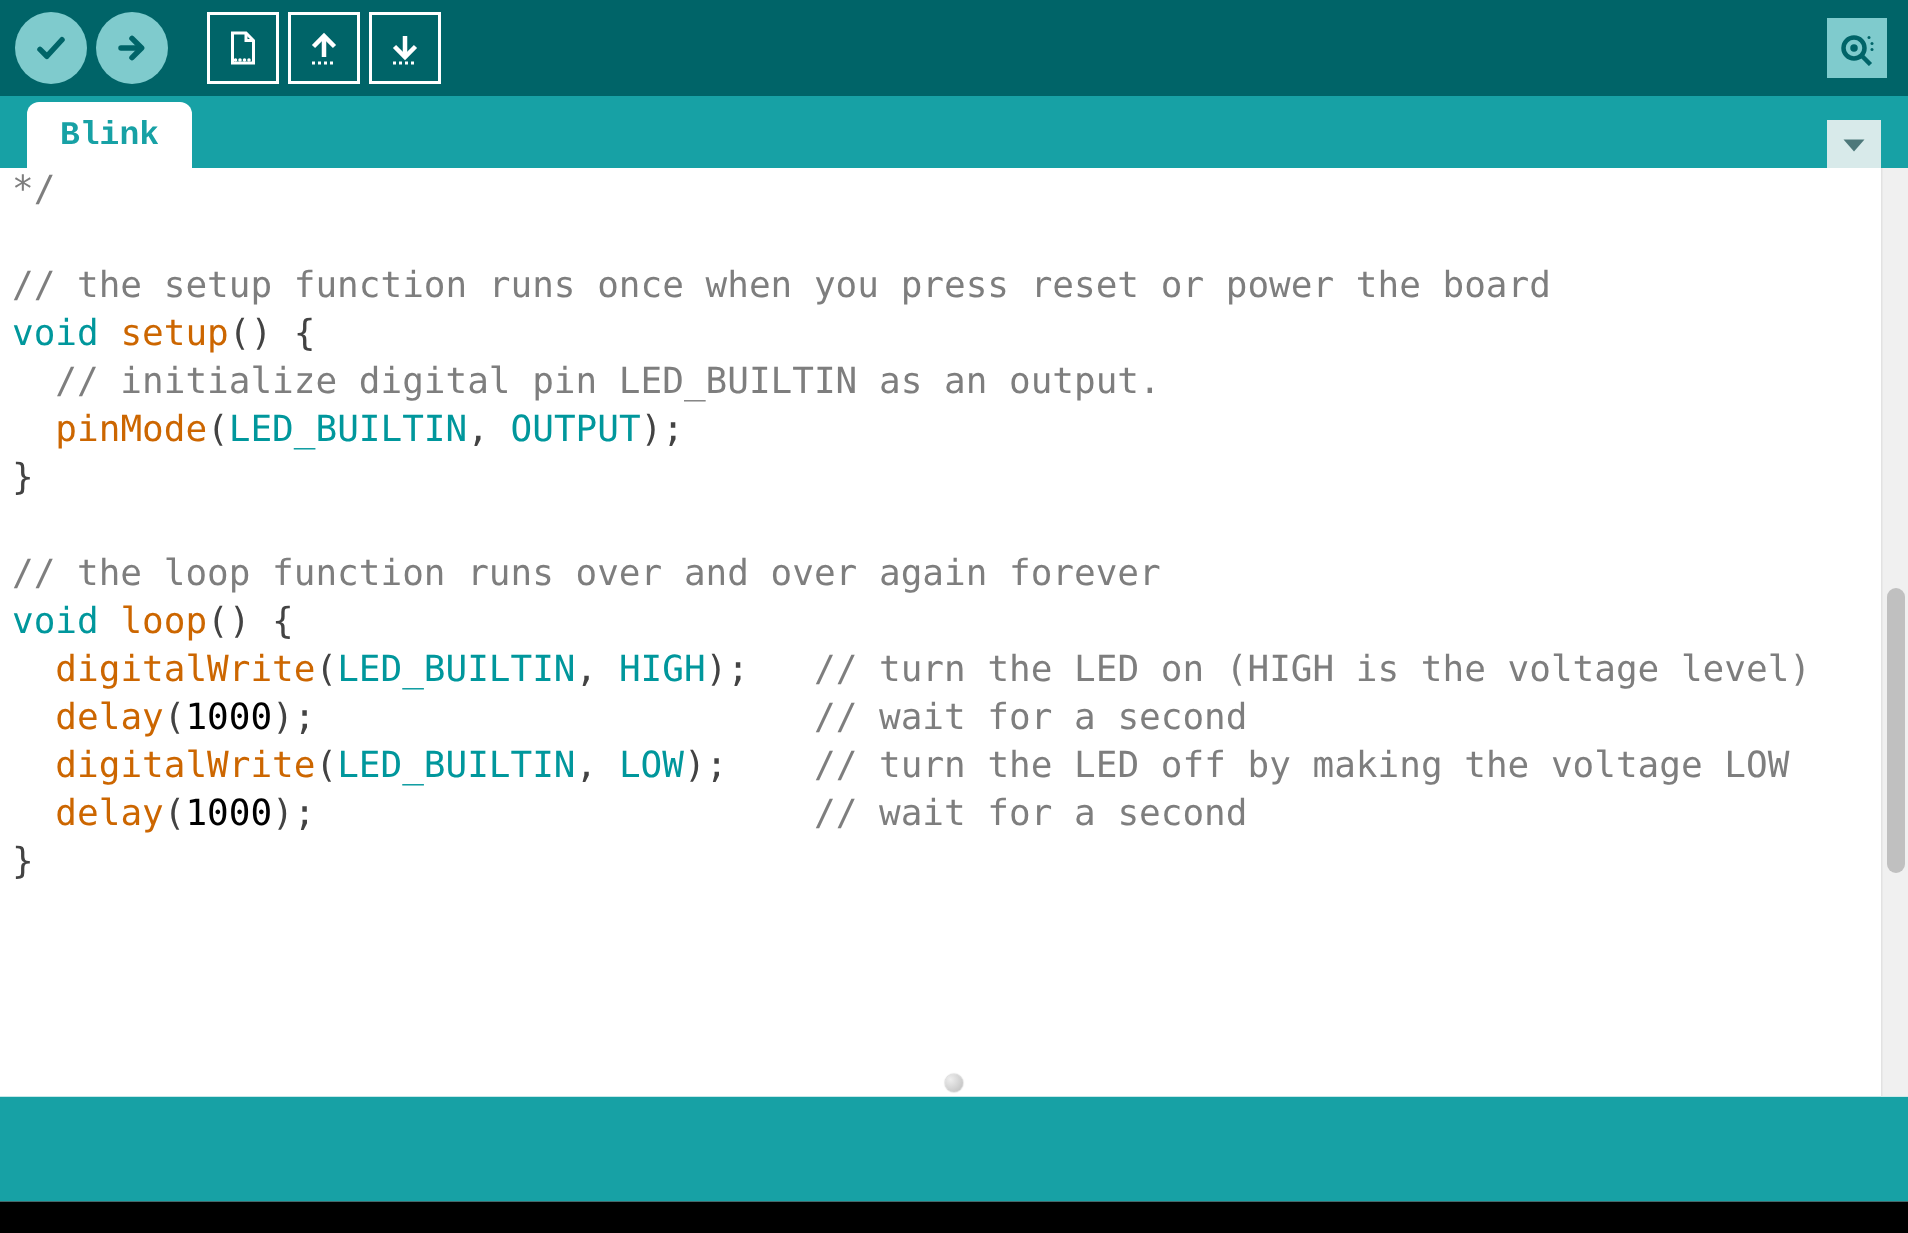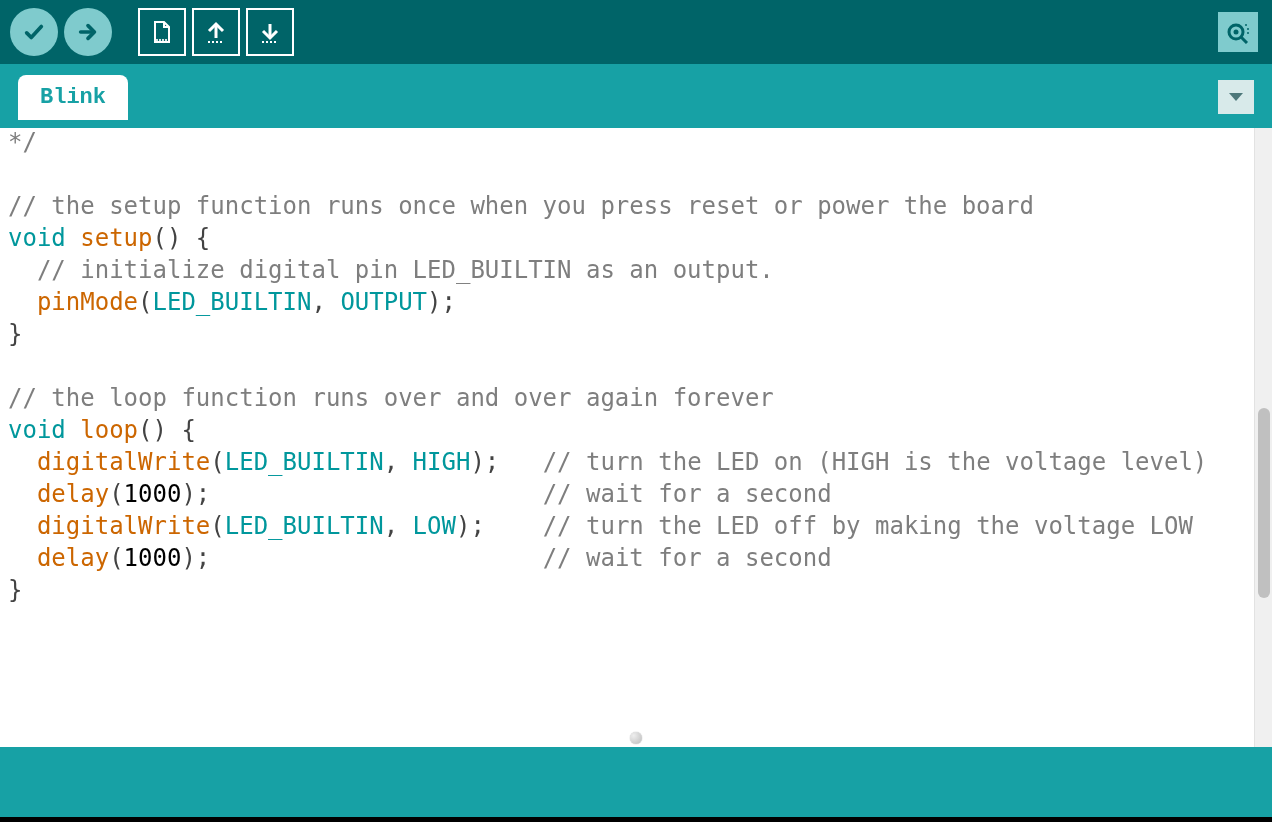--- a/index.html
+++ b/index.html
@@ -43,22 +43,22 @@
   .btn-sq svg{width:24px;height:24px;fill:#fff;stroke:#fff}
   .toolbar-gap{width:14px}
   .serial-btn{
     position:absolute;right:14px;top:12px;
     width:40px;height:40px;background:var(--teal-light);
     display:flex;align-items:center;justify-content:center;cursor:pointer;
   }
   .serial-btn svg{width:24px;height:24px;fill:var(--teal-dark)}
   .tabbar{
     background:var(--teal);
-    height:64px;
-    display:flex;align-items:center;
+    height:48px;
+    display:flex;align-items:flex-end;
     padding:0 18px;
     position:relative;
   }
   .tab{
     background:#fff;color:var(--teal);
     padding:10px 22px 10px 22px;
     border-top-left-radius:8px;border-top-right-radius:8px;
     font-family:"Lucida Console","Courier New",monospace;
     font-size:22px;font-weight:bold;
     cursor:pointer;

